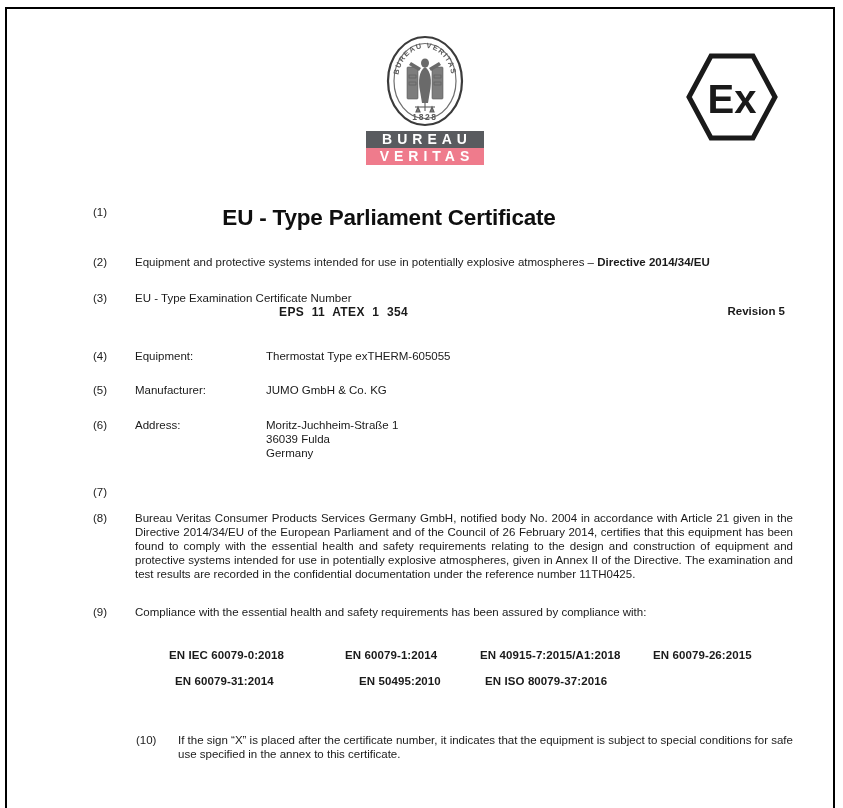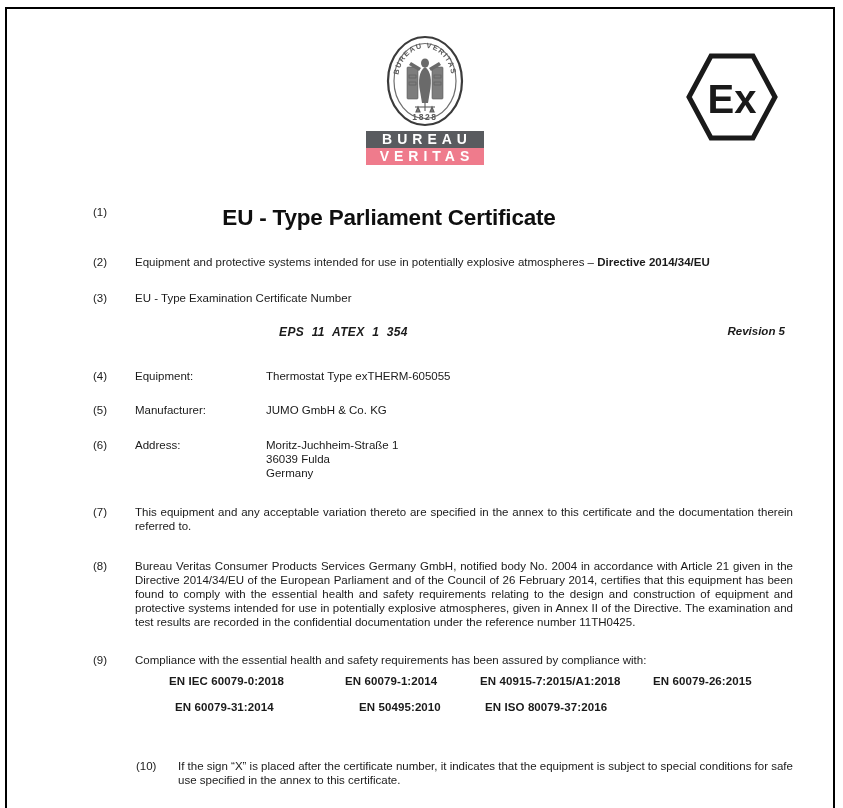--- a/index.html
+++ b/index.html
@@ -122,24 +122,22 @@
   .row-8 { margin-top: 26px; }
   .row-9 { margin-top: 24px; }
   .row-10 { margin-top: 32px; margin-left: 43px; }
 
   .justify { text-align: justify; }
   .bold { font-weight: bold; }
 
   
   .cert-line {
     position: relative;
-    margin-top: 20px;
     padding: 0 40px 0 86px;
     height: 16px;
-    font-style: italic;
   }
   .cert-number {
     position: absolute;
     left: 272px;
     top: 0;
     font-size: 12px;
     font-weight: bold;
     letter-spacing: 0.4px;
     white-space: pre;
   }
@@ -152,21 +150,21 @@
   }
 
   
   .datarow { display: flex; }
   .dr-label { width: 131px; flex: 0 0 131px; }
   .dr-value { flex: 1 1 auto; }
   .dr-value div { line-height: 14px; }
 
   
   .standards {
-    margin-top: 8px;
+    margin-top: 30px;
     padding: 0 40px 0 128px;
     font-size: 11.5px;
     font-weight: bold;
   }
   .std-row {
     position: relative;
     height: 26px;
   }
   .std {
     position: absolute;
@@ -281,21 +279,20 @@
         <div class="dr-value">
           <div>Moritz-Juchheim-Straße 1</div>
           <div>36039 Fulda</div>
           <div>Germany</div>
         </div>
       </div>
     </div>
 
     <div class="clause row-7">
       <span class="num">(7)</span>
-      <div class="clause-body justify">This equipment and any acceptable variation thereto are specified in the annex to this certificate and the documentation therein referred to.</div>
     </div>
 
     <div class="clause row-8">
       <span class="num">(8)</span>
       <div class="clause-body justify">Bureau Veritas Consumer Products Services Germany GmbH, notified body No. 2004 in accordance with Article 21 given in the Directive 2014/34/EU of the European Parliament and of the Council of 26 February 2014, certifies that this equipment has been found to comply with the essential health and safety requirements relating to the design and construction of equipment and protective systems intended for use in potentially explosive atmospheres, given in Annex II of the Directive. The examination and test results are recorded in the confidential documentation under the reference number 11TH0425.</div>
     </div>
 
     <div class="clause row-9">
       <span class="num">(9)</span>
       <div class="clause-body">Compliance with the essential health and safety requirements has been assured by compliance with:</div>

